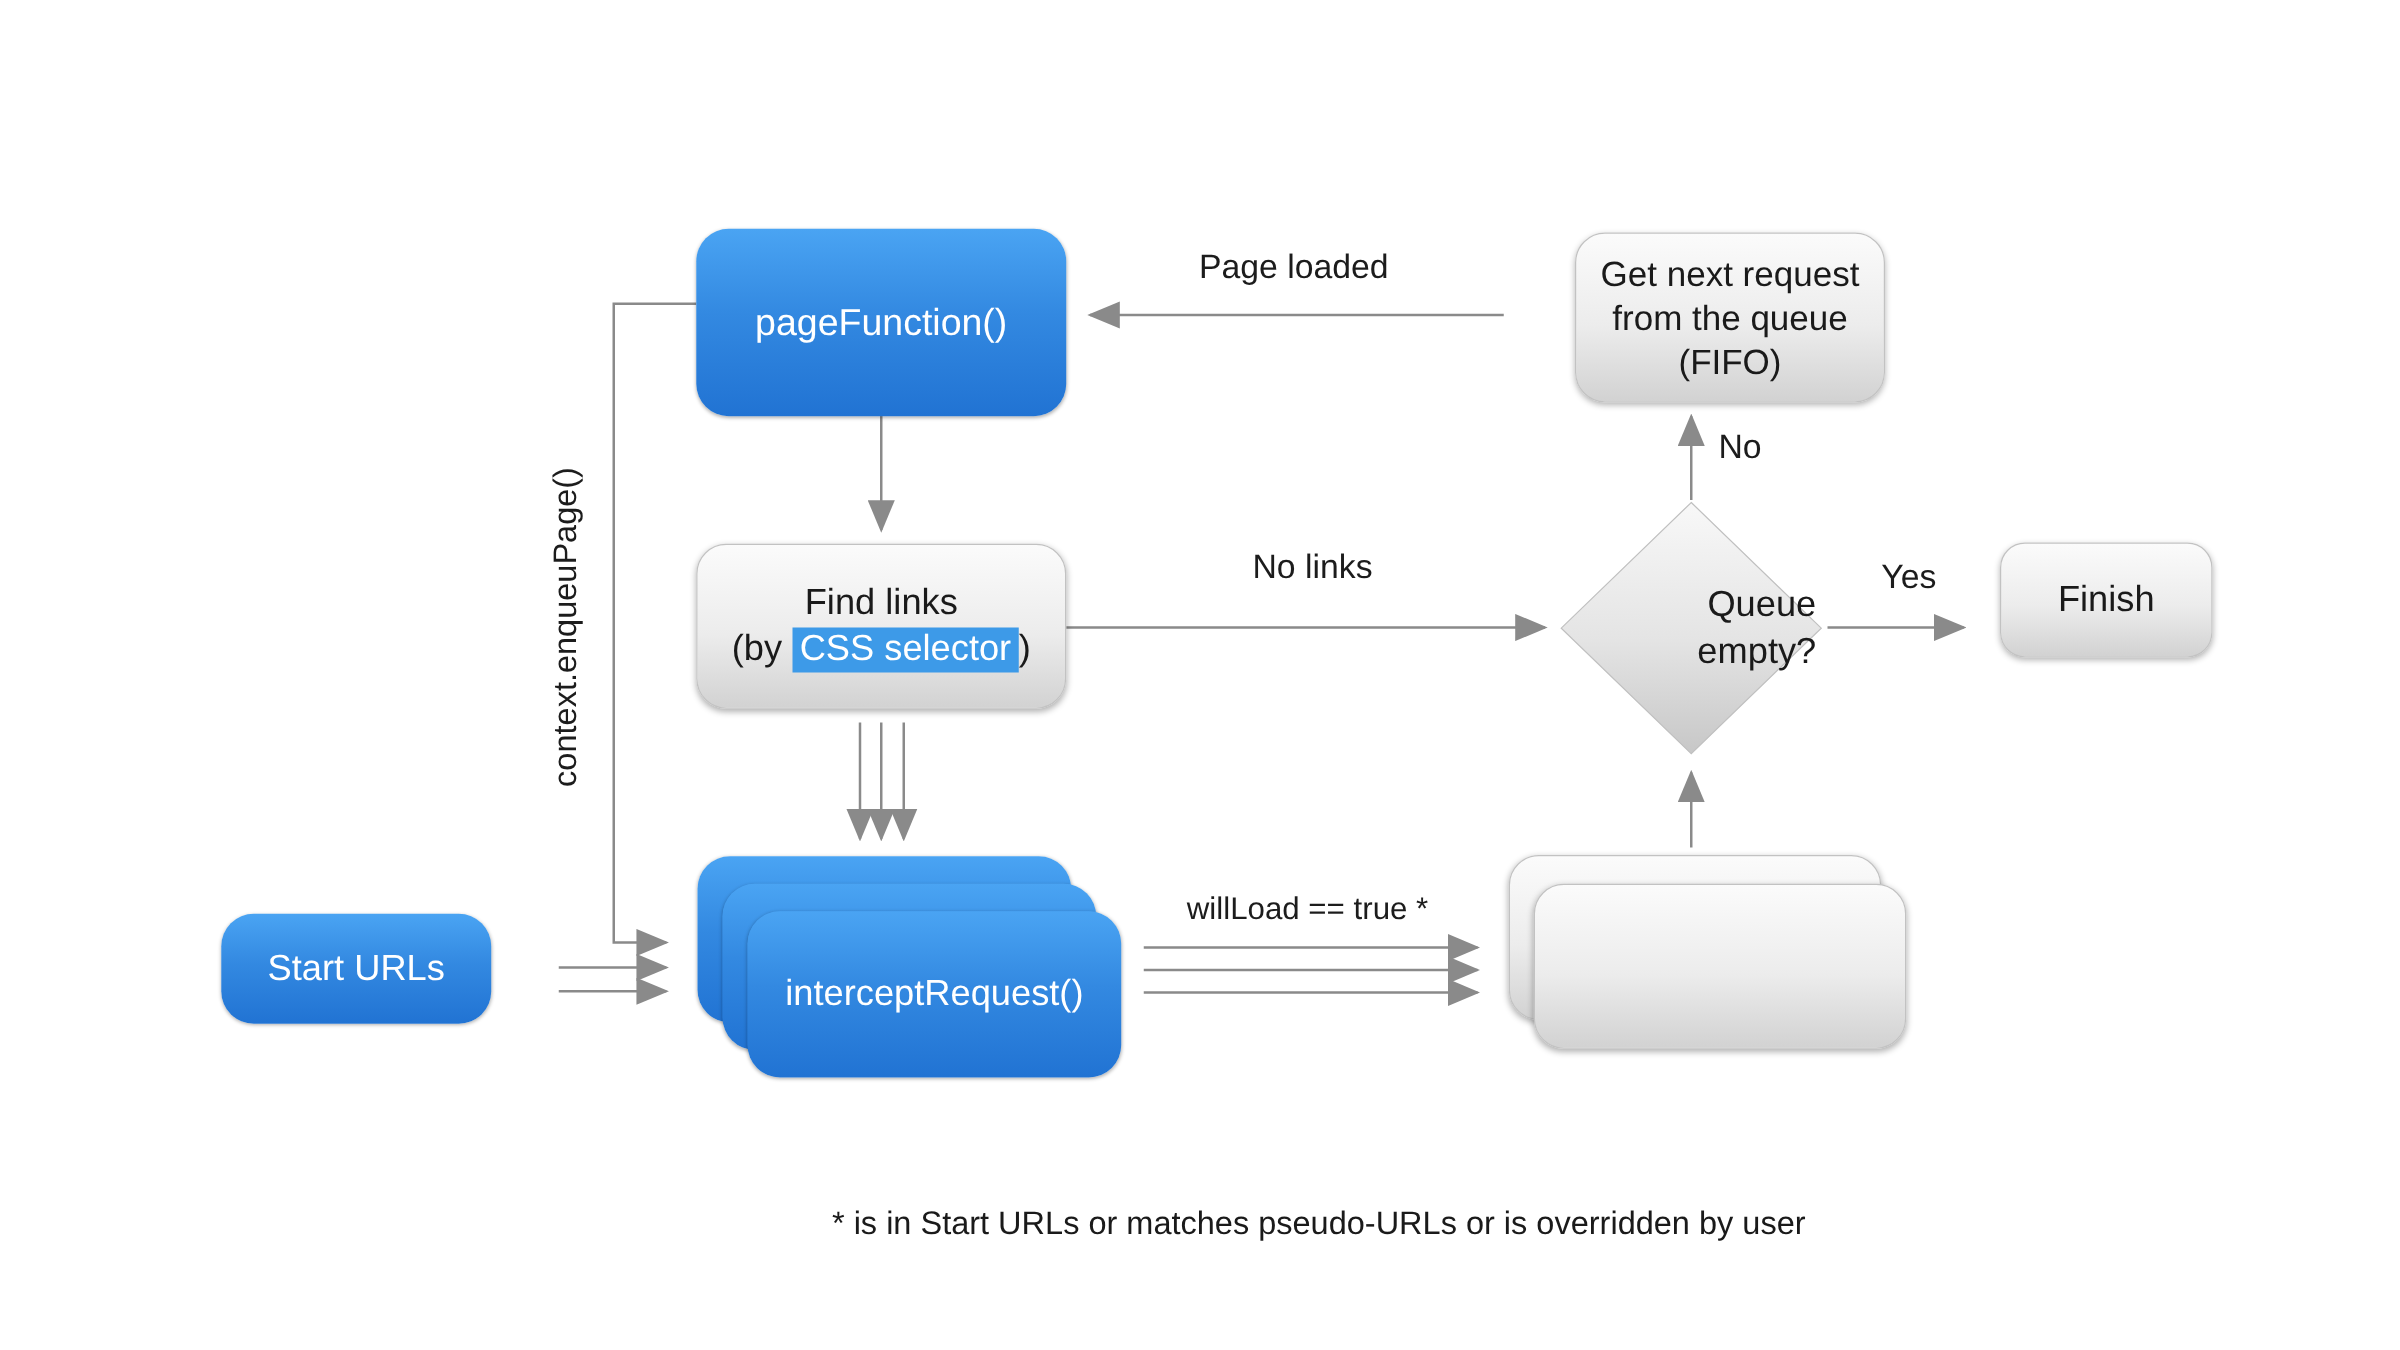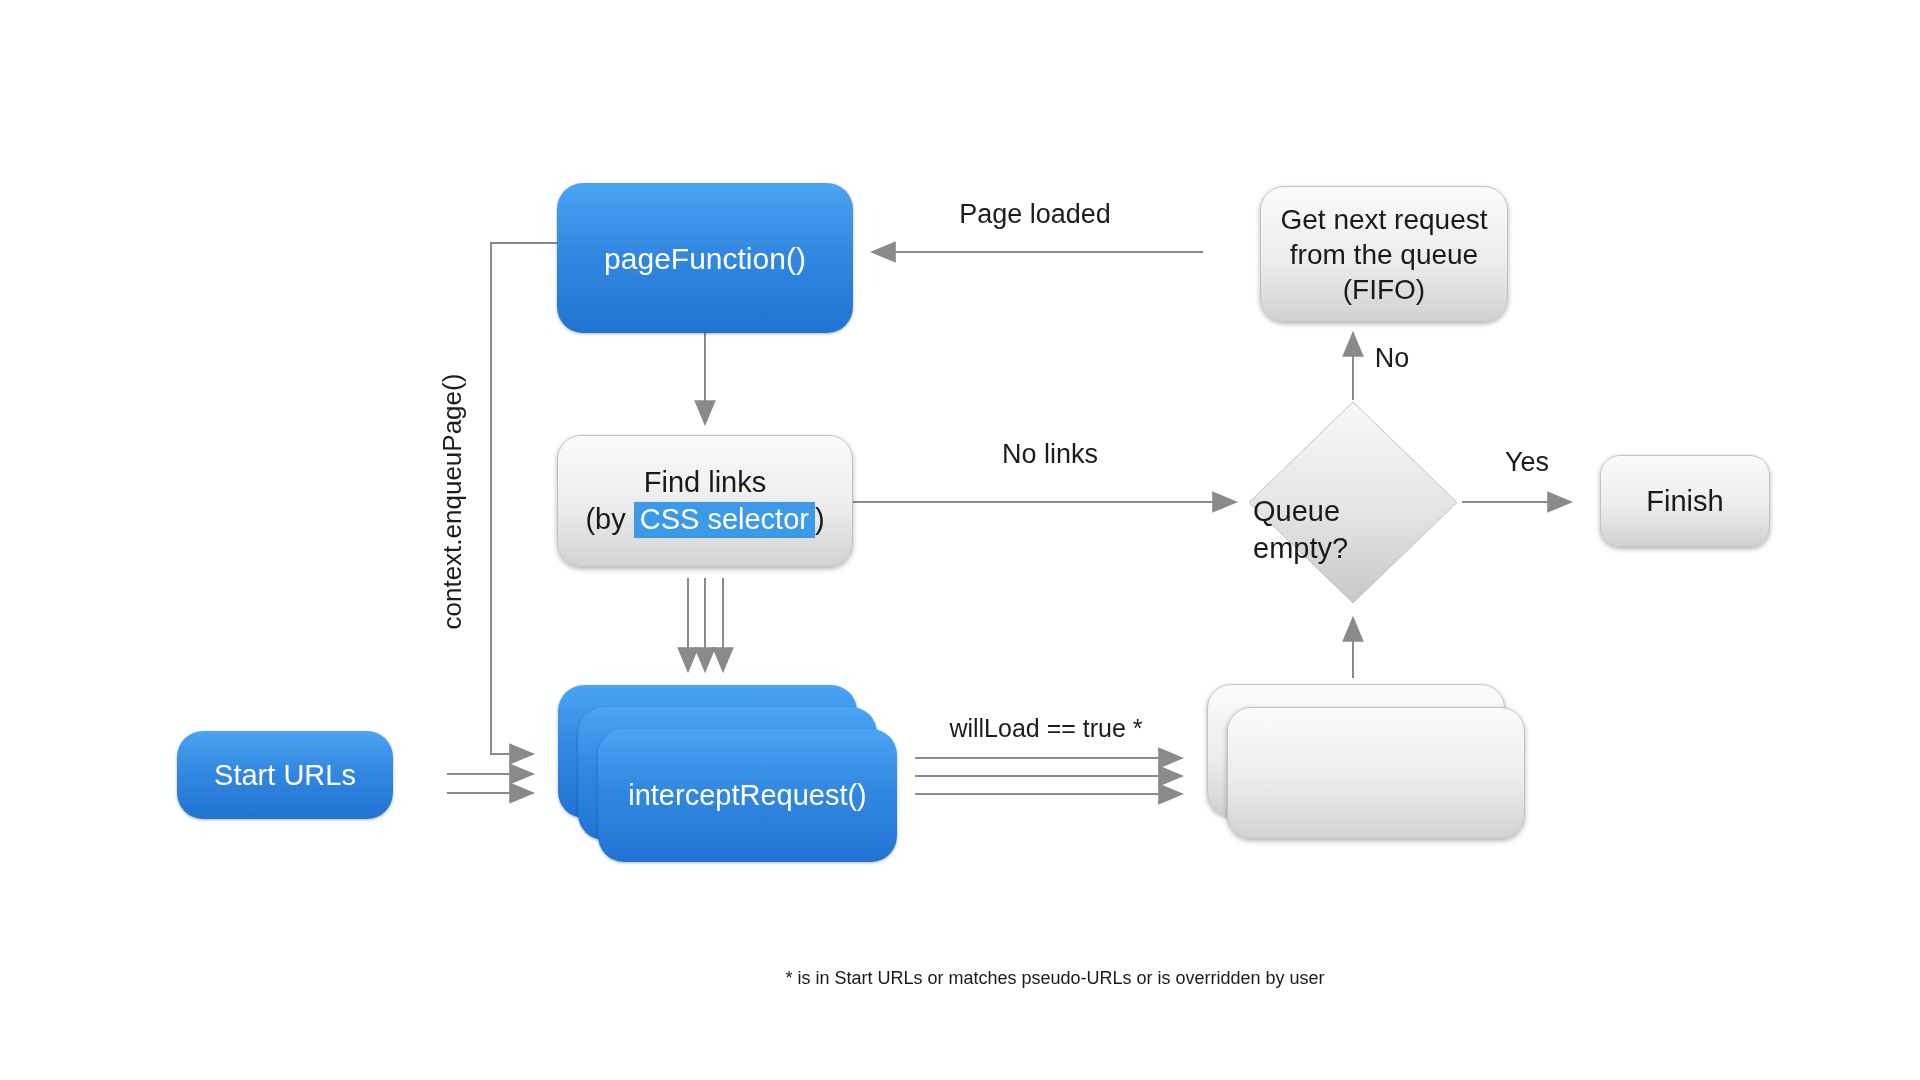--- a/index.html
+++ b/index.html
@@ -42,26 +42,26 @@
   .rotated-label{
     position:absolute;left:326px;top:488px;width:252px;text-align:center;
     transform:rotate(-90deg);transform-origin:center;
     font-size:26px;white-space:nowrap;color:#1c1c1c;
   }
   .hl{
     background:#3d9ae8;color:#ffffff;padding:1px 6px 3px 6px;
   }
   #diamond-text{
     position:absolute;left:1253px;top:465px;width:200px;height:75px;
-    display:flex;flex-direction:column;align-items:flex-start;justify-content:center;
-    text-align:center;font-size:29px;line-height:37px;margin-top:27px;
+    display:flex;flex-direction:column;align-items:flex-end;justify-content:center;
+    text-align:center;font-size:29px;line-height:37px;
   }
   #footnote{
     position:absolute;left:460px;top:962px;width:1190px;text-align:center;
-    font-size:18px;line-height:33px;color:#1a1a1a;
+    font-size:26px;line-height:33px;color:#1a1a1a;
   }
 </style>
 </head>
 <body>
 
 <div id="stage">
 
   <svg id="arrow-layer" viewBox="0 0 1920 1080" xmlns="http://www.w3.org/2000/svg">
     <defs>
       <marker id="ah" viewBox="0 0 12 10" refX="11" refY="5" markerWidth="13" markerHeight="11" orient="auto">
@@ -128,21 +128,21 @@
     <div class="node-label small">Get next request</div>
     <div class="node-label small">from the queue</div>
     <div class="node-label small">(FIFO)</div>
   </div>
 
   <div id="diamond-text">
     <div>Queue</div>
     <div>empty?</div>
   </div>
 
-  <div class="node gray" style="left:1600px;top:455px;width:170px;height:92px;border-radius:20px;">
+  <div class="node gray" style="left:1600px;top:434px;width:170px;height:92px;border-radius:20px;">
     <div class="node-label">Finish</div>
   </div>
 
   <div class="layer gray" style="left:1207px;top:684px;width:298px;height:132px;"></div>
   <div class="layer gray" style="left:1227px;top:707px;width:298px;height:132px;"></div>
 
   <div class="edge-label" style="left:1035px;top:214px;">Page loaded</div>
   <div class="edge-label" style="left:1392px;top:358px;">No</div>
   <div class="edge-label" style="left:1050px;top:454px;">No links</div>
   <div class="edge-label" style="left:1527px;top:462px;">Yes</div>

